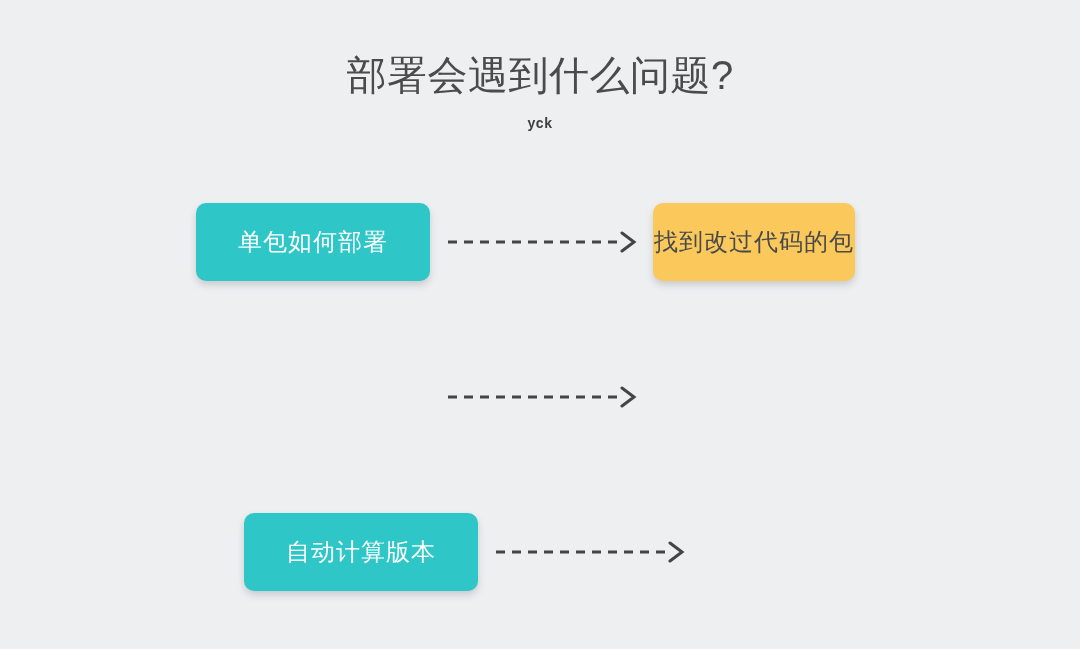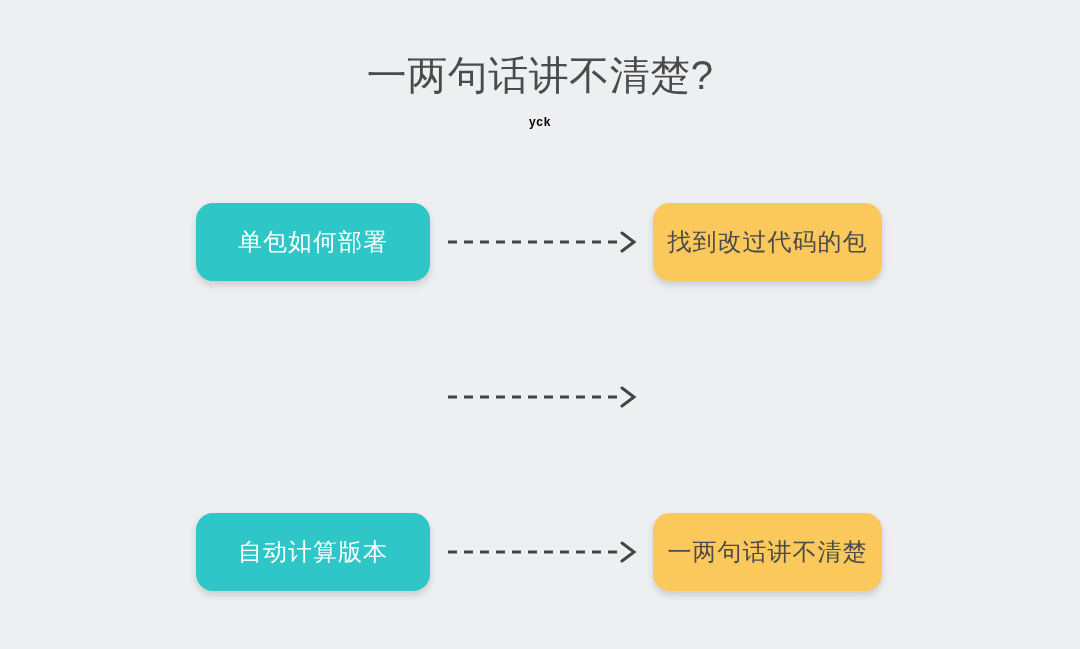--- a/index.html
+++ b/index.html
@@ -35,49 +35,50 @@
     padding-top: 52px;
     font-size: 40px;
     font-weight: 400;
     line-height: 1.18;
     color: #4b4b4b;
     letter-spacing: 0.5px;
   }
   .slide-subtitle {
     margin: 0;
     padding-top: 16px;
-    font-size: 12px;
+    font-size: 14px;
     font-weight: 700;
     line-height: 1.2;
-    color: #000000;
+    color: #404040;
     letter-spacing: 0.6px;
   }
 
   
   .rows {
     position: absolute;
     top: 203px;
     left: 0;
     width: 1080px;
   }
   .flow-row {
     position: relative;
     height: 78px;
     margin-bottom: 77px;
   }
   .flow-row:last-child {
     margin-bottom: 0;
+    margin-left: 48px;
   }
 
   
   .node {
     position: absolute;
     top: 0;
     height: 78px;
-    border-radius: 17px;
+    border-radius: 10px;
     display: flex;
     align-items: center;
     justify-content: center;
     box-sizing: border-box;
     box-shadow: 0 4px 7px rgba(120, 124, 130, 0.30);
     padding: 0 10px;
   }
   .node-label {
     font-size: 24px;
     line-height: 1;
@@ -89,21 +90,21 @@
     left: 196px;
     width: 234px;
     background: #2ec6c6;
   }
   .node.source .node-label {
     color: #ffffff;
   }
 
   .node.target {
     left: 653px;
-    width: 229px;
+    width: 202px;
     background: #fbc85c;
   }
   .node.target .node-label {
     color: #4a4a4a;
   }
 
   
   .connector {
     position: absolute;
     left: 446px;
@@ -114,21 +115,21 @@
   .connector svg {
     display: block;
   }
 </style>
 </head>
 <body>
 
 <div class="slide">
 
   <div class="header">
-    <h1 class="slide-title">一两句话讲不清楚?</h1>
+    <h1 class="slide-title">部署会遇到什么问题?</h1>
     <div class="slide-subtitle">yck</div>
   </div>
 
   <div class="rows">
 
     <div class="flow-row">
       <div class="node source">
         <span class="node-label">单包如何部署</span>
       </div>
 
@@ -160,19 +161,16 @@
         <span class="node-label">自动计算版本</span>
       </div>
 
       <div class="connector">
         <svg width="192" height="22" viewBox="0 0 192 22" aria-hidden="true">
           <line x1="2" y1="11" x2="172" y2="11" stroke="#444444" stroke-width="3" stroke-dasharray="9 7" stroke-linecap="butt"></line>
           <polyline points="176,2 188,11 176,20" fill="none" stroke="#444444" stroke-width="3" stroke-linecap="round" stroke-linejoin="miter"></polyline>
         </svg>
       </div>
 
-      <div class="node target">
-        <span class="node-label">一两句话讲不清楚</span>
-      </div>
     </div>
 
   </div>
 </div>
 
 </body></html>

